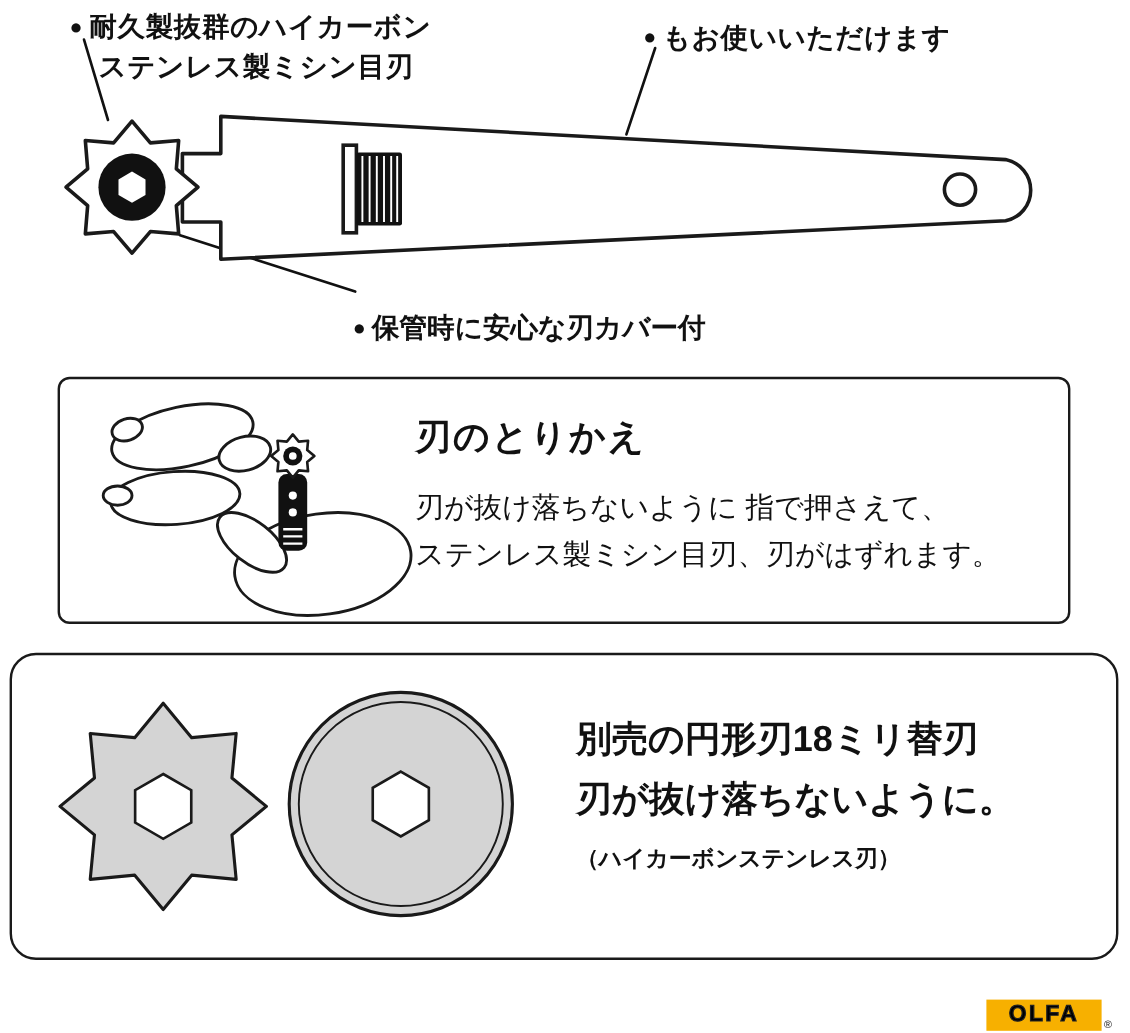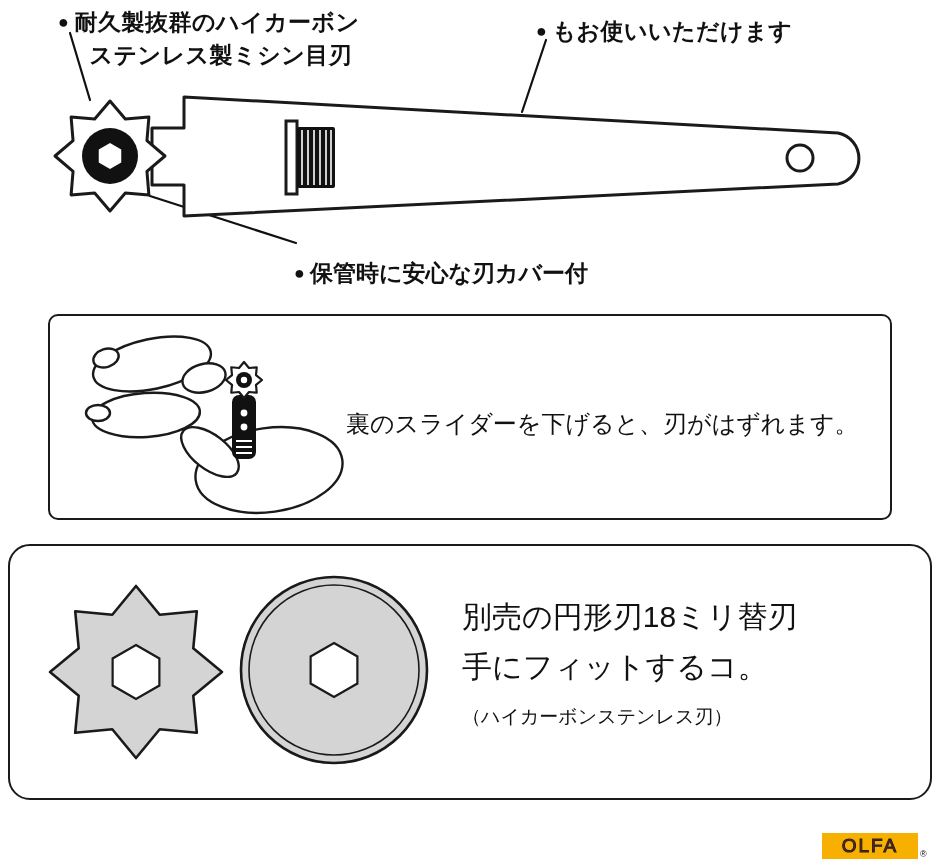--- a/index.html
+++ b/index.html
@@ -10,43 +10,43 @@
     color:#111;
   }
   .page { position:relative; width:942px; height:861px; background:#fff; overflow:hidden; }
 
   svg { display:block; }
   .cutter-svg { position:absolute; left:0; top:0; }
 
   .note { position:absolute; font-size:23px; font-weight:600; line-height:33px; letter-spacing:.5px; white-space:nowrap; }
   .note-left  { left:58px;  top:6px;  }
   .note-right { left:536px; top:15px; }
-  .note .indent { margin-left:24px;text-align:center; }
+  .note .indent { margin-left:24px; }
   .bullet { font-size:18px; margin-right:5px; vertical-align:2px; }
 
   .cover-note { position:absolute; left:294px; top:230px; font-size:23px; font-weight:600; white-space:nowrap;margin-top:28px; }
 
   .box { position:absolute; background:#fff; border:2.5px solid #1a1a1a; }
   .replace-box  { left:48px; top:314px; width:844px; height:206px; border-radius:10px; }
   .optional-box { left:8px;  top:544px; width:924px; height:256px; border-radius:22px; }
 
   .hands-svg  { position:absolute; left:14px; top:4px; }
   .blades-svg { position:absolute; left:4px;  top:0; }
 
   .replace-title { position:absolute; left:296px; top:28px; font-size:30px; font-weight:800; letter-spacing:1.5px; white-space:nowrap; }
   .replace-body  { position:absolute; left:296px; top:88px; font-size:24px; font-weight:500; line-height:39px; white-space:nowrap; }
 
-  .optional-text { position:absolute; left:452px; top:46px; font-size:30px; font-weight:400; line-height:50px; white-space:nowrap; }
+  .optional-text { position:absolute; left:470px; top:46px; font-size:30px; font-weight:700; line-height:50px; white-space:nowrap; }
   .optional-text .small { font-size:19px; }
 
   .logo {
     position:absolute; left:822px; top:833px; width:96px; height:26px;
-    background:#f7b000; color:#7f1d1d;
+    background:#f7b000; color:#000000;
     display:flex; align-items:center; justify-content:center;
-    font-weight:400; font-size:19px; letter-spacing:2px;
+    font-weight:700; font-size:19px; letter-spacing:2px;
     -webkit-text-stroke:1px #222;
   }
   .rmark { position:absolute; left:920px; top:849px; font-size:9px; font-weight:400; }
 </style>
 </head>
 <body>
 
 <div class="page">
 
   <svg class="cutter-svg" width="942" height="300" viewBox="0 0 942 300">
@@ -99,36 +99,38 @@
       <g>
         <rect x="168" y="75" width="24" height="64" rx="7" fill="#111"></rect>
         <path d="M198,60 L192.01,64.97 L192.73,72.73 L184.97,72.01 L180,78 L175.03,72.01 L167.27,72.73 L167.99,64.97 L162,60 L167.99,55.03 L167.27,47.27 L175.03,47.99 L180,42 L184.97,47.99 L192.73,47.27 L192.01,55.03 Z" fill="#fff" stroke="#1a1a1a" stroke-width="2.2" stroke-linejoin="round"></path>
         <circle cx="180" cy="60" r="8" fill="#111"></circle>
         <circle cx="180" cy="60" r="3.2" fill="#fff"></circle>
         <circle cx="180" cy="93" r="3.4" fill="#fff"></circle>
         <circle cx="180" cy="107" r="3.4" fill="#fff"></circle>
         <path d="M172,121 H188 M172,127 H188 M172,133 H188" stroke="#fff" stroke-width="2"></path>
       </g>
     </svg>
+    <div class="replace-title">刃のとりかえ</div>
     <div class="replace-body">
-      <div>裏のスライダーを下げると、刃がはずれます。</div>
+      <div>刃が抜け落ちないように 指で押さえて、</div>
+      <div>ステンレス製ミシン目刃、刃がはずれます。</div>
     </div>
   </div>
 
   <div class="box optional-box">
     <svg class="blades-svg" width="450" height="256" viewBox="0 0 450 256">
       <path d="M208,126 L179.28,149.73 L182.81,186.81 L145.73,183.28 L122,212 L98.27,183.28 L61.19,186.81 L64.72,149.73 L36,126 L64.72,102.27 L61.19,65.19 L98.27,68.72 L122,40 L145.73,68.72 L182.81,65.19 L179.28,102.27 Z" fill="#d4d4d4" stroke="#1a1a1a" stroke-width="2.6" stroke-linejoin="round"></path>
       <polygon points="122,99 145.38,112.5 145.38,139.5 122,153 98.62,139.5 98.62,112.5" fill="#fff" stroke="#1a1a1a" stroke-width="2.2"></polygon>
       <circle cx="320" cy="124" r="93" fill="#d4d4d4" stroke="#1a1a1a" stroke-width="2.6"></circle>
       <circle cx="320" cy="124" r="85" fill="none" stroke="#1a1a1a" stroke-width="1.6"></circle>
       <polygon points="320,97 343.38,110.5 343.38,137.5 320,151 296.62,137.5 296.62,110.5" fill="#fff" stroke="#1a1a1a" stroke-width="2.2"></polygon>
     </svg>
     <div class="optional-text">
       <div>別売の円形刃18ミリ替刃</div>
-      <div>手にフィットするコ。</div>
+      <div>刃が抜け落ちないように。</div>
       <div class="small">（ハイカーボンステンレス刃）</div>
     </div>
   </div>
 
   <div class="logo">OLFA</div>
   <div class="rmark">®</div>
 
 </div>
 
 </body></html>

